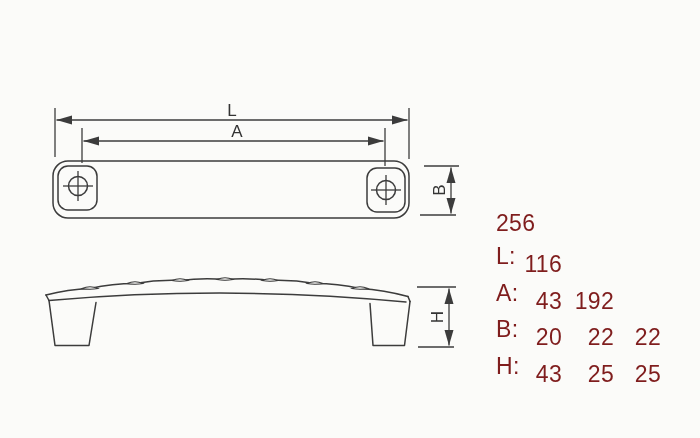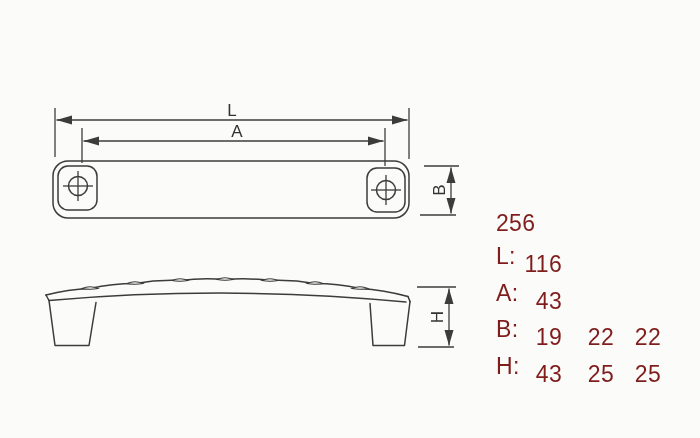--- a/index.html
+++ b/index.html
@@ -122,25 +122,26 @@
     <div class="spec-title">256</div>
 
     <div class="spec-row">
       <span class="lab">L:</span>
       <span class="num">116</span>
     </div>
 
     <div class="spec-row">
       <span class="lab">A:</span>
       <span class="num">43</span>
+      <span class="num">192</span>
     </div>
 
     <div class="spec-row">
       <span class="lab">B:</span>
-      <span class="num">19</span>
+      <span class="num">20</span>
       <span class="num">22</span>
       <span class="num">22</span>
     </div>
 
     <div class="spec-row">
       <span class="lab">H:</span>
       <span class="num">43</span>
       <span class="num">25</span>
       <span class="num">25</span>
     </div>

